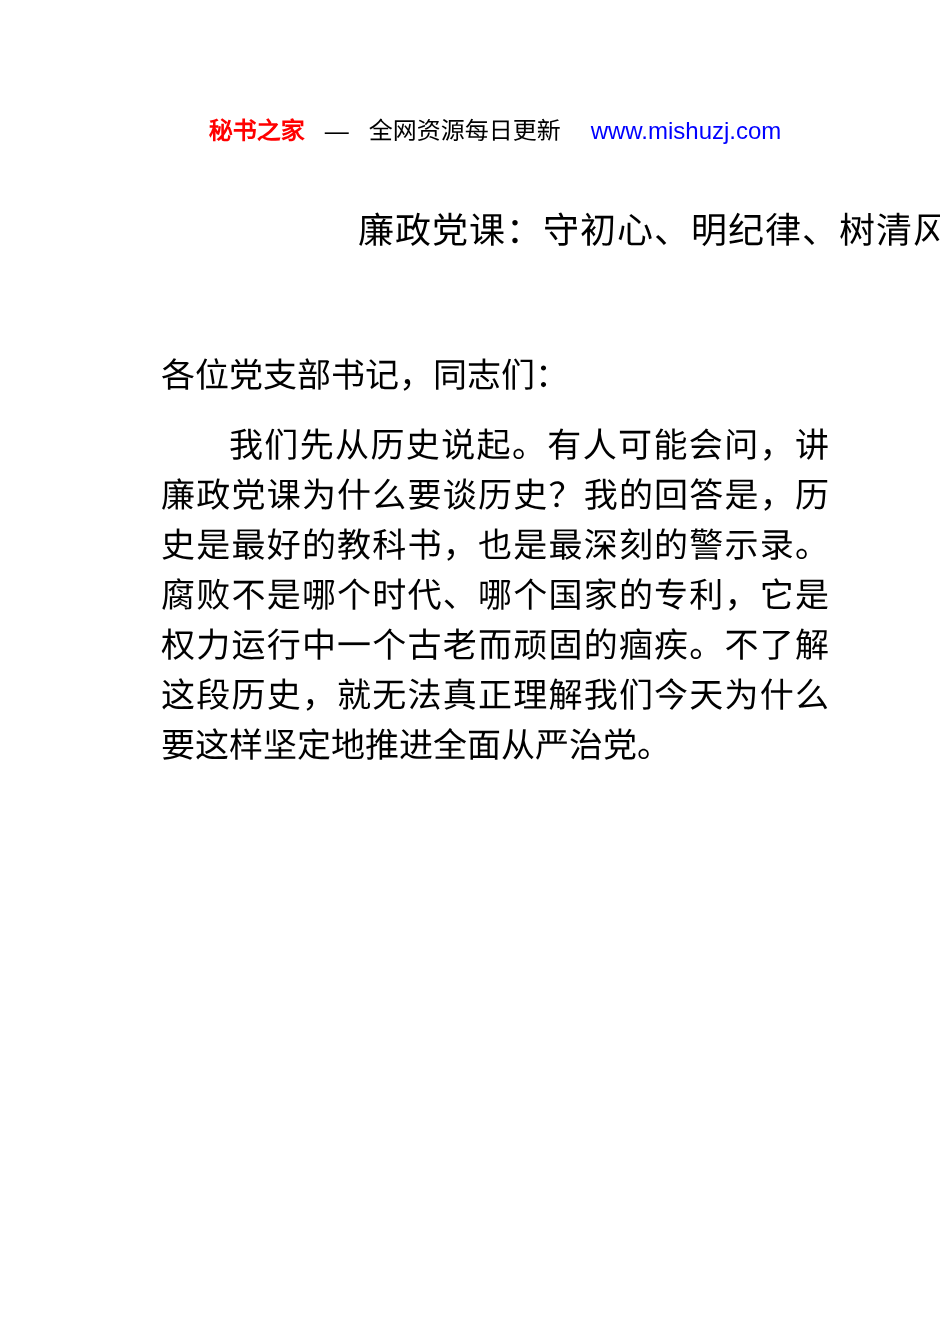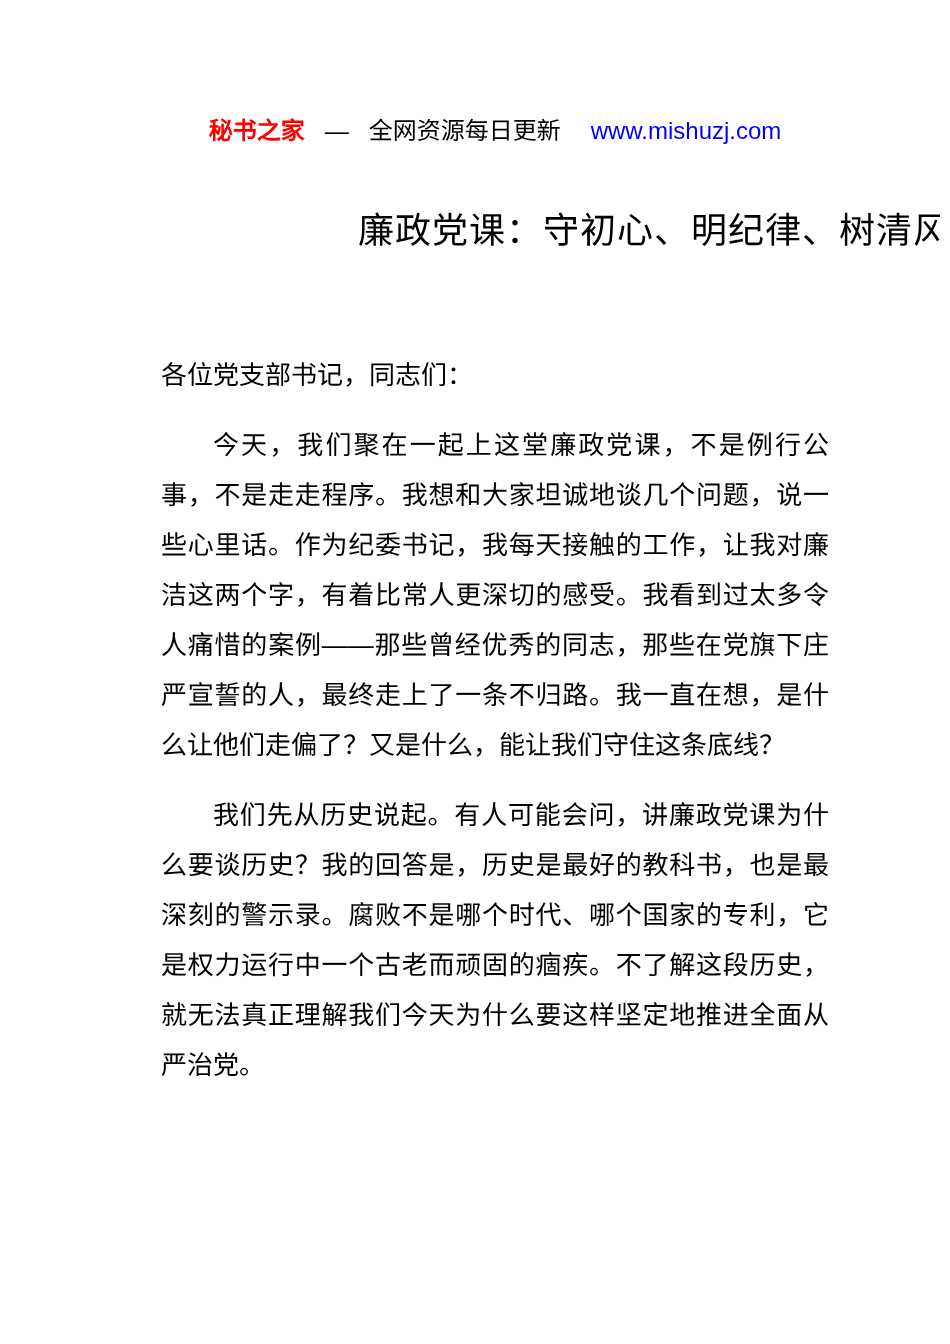--- a/index.html
+++ b/index.html
@@ -49,21 +49,21 @@
     text-align: right;
     font-size: 36px;
     line-height: 54px;
     font-weight: normal;
     letter-spacing: 1px;
     color: var(--text-color);
   }
   .doc-body {
     width: 708px;
     margin: 62px auto 0 auto;
-    font-size: 26px;
+    font-size: 34px;
     line-height: 50px;
     text-align: justify;
     text-justify: inter-ideograph;
     color: var(--text-color);
   }
   .doc-body p {
     margin: 0;
   }
   .doc-body p.indent {
     text-indent: 2em;
@@ -75,17 +75,16 @@
 <div class="page">
 
   <div class="site-header">
     <span class="brand">秘书之家</span><span class="separator">—</span><span class="tagline">全网资源每日更新</span><span class="url">www.mishuzj.com</span>
   </div>
 
   <h1 class="doc-title">廉政党课：守初心、明纪律、树清风</h1>
 
   <div class="doc-body">
       <p>各位党支部书记，同志们：</p>
-      <p class="indent">今天，我们聚在一起上这堂廉政党课，不是例行公事，不是走走程序。我想和大家坦诚地谈几个问题，说一些心里话。作为纪委书记，我每天接触的工作，让我对廉洁这两个字，有着比常人更深切的感受。我看到过太多令人痛惜的案例——那些曾经优秀的同志，那些在党旗下庄严宣誓的人，最终走上了一条不归路。我一直在想，是什么让他们走偏了？又是什么，能让我们守住这条底线？</p>
       <p class="indent">我们先从历史说起。有人可能会问，讲廉政党课为什么要谈历史？我的回答是，历史是最好的教科书，也是最深刻的警示录。腐败不是哪个时代、哪个国家的专利，它是权力运行中一个古老而顽固的痼疾。不了解这段历史，就无法真正理解我们今天为什么要这样坚定地推进全面从严治党。</p>
     </div>
 
 </div>
 
 </body></html>

